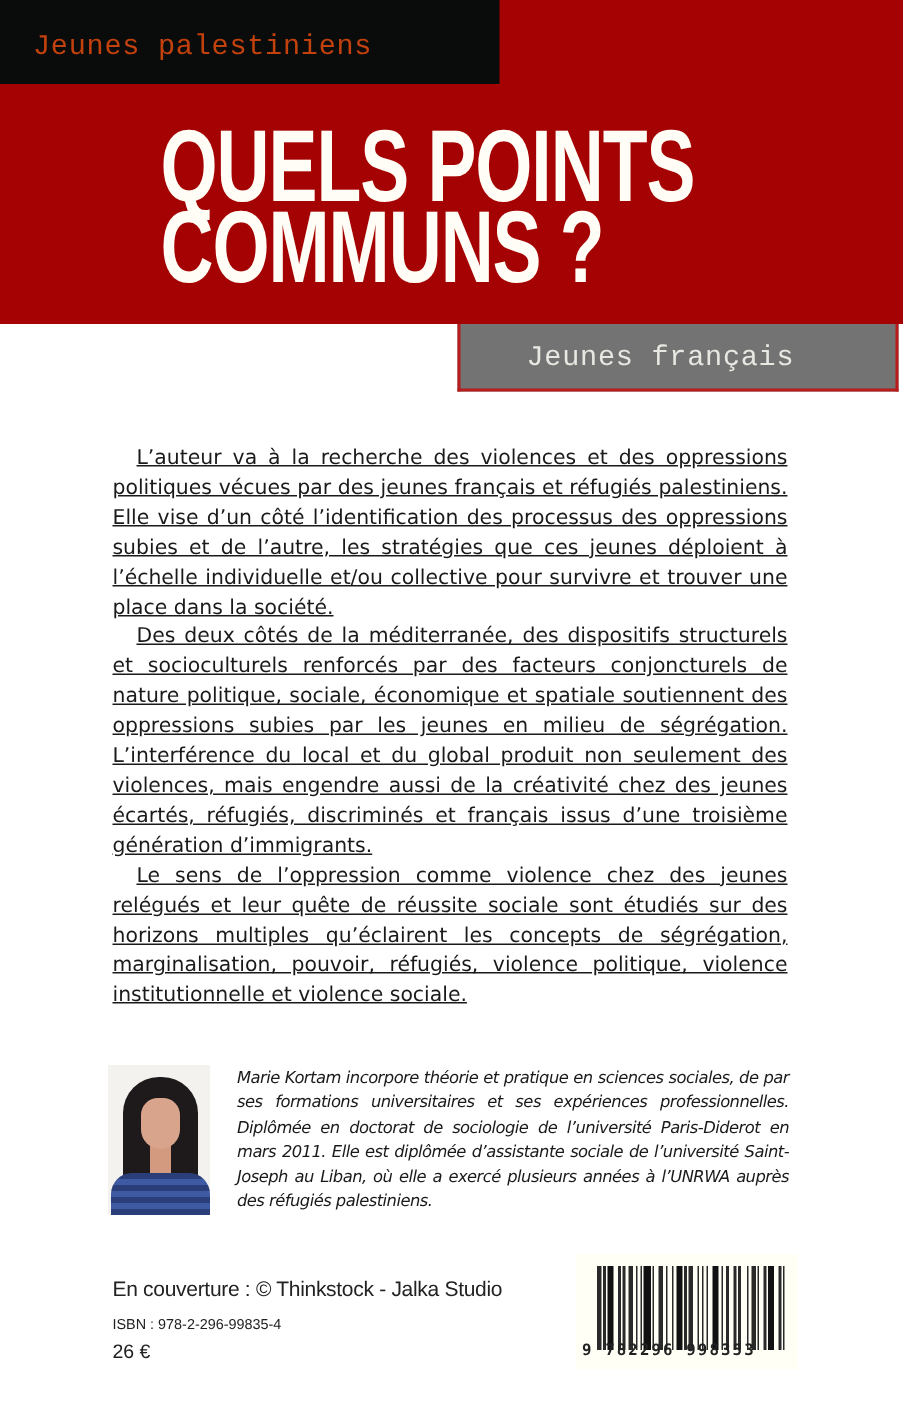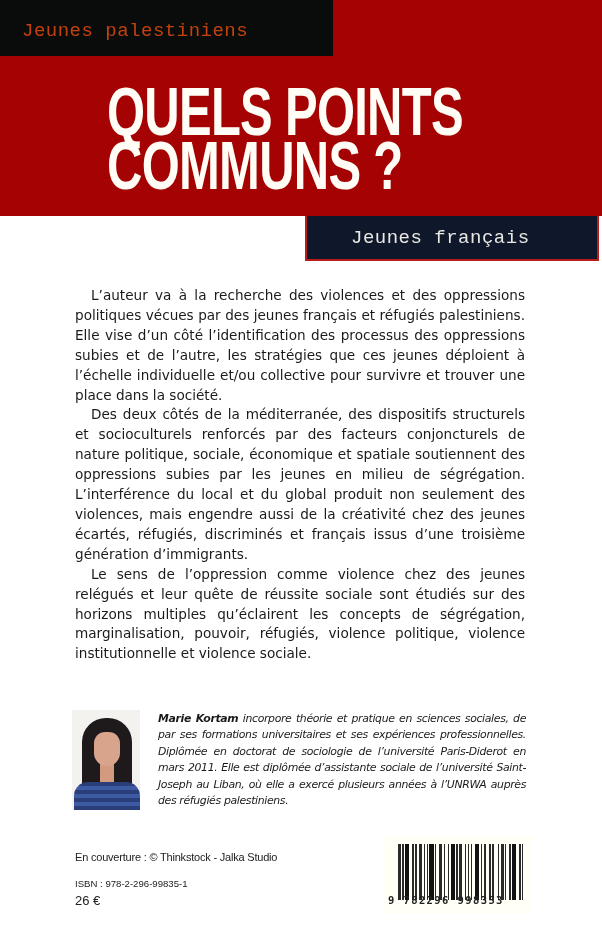--- a/index.html
+++ b/index.html
@@ -1,33 +1,33 @@
 <!DOCTYPE html>
 <html><head>
 <meta charset="utf-8">
 <style>
   html, body { margin: 0; padding: 0; }
   body { width: 602px; height: 948px; background: #ffffff; position: relative; overflow: hidden; font-family: "Liberation Sans", sans-serif; color: #1a1a1a; }
   .red-band { position: absolute; left: 0; top: 0; width: 602px; height: 216px; background: #a50303; }
   .tag-top { position: absolute; left: 0; top: 0; width: 333px; height: 56px; background: #0a0c0c; }
   .tag-top span { position: absolute; left: 22px; top: 20px; font-family: "Liberation Mono", monospace; font-size: 19px; color: #c2410c; letter-spacing: 0.5px; white-space: nowrap; }
-  .tag-bottom { position: absolute; left: 305px; top: 216px; width: 290px; height: 43px; background: #0f172a; border: 2px solid #b81c1c; border-top: none; }
+  .tag-bottom { position: absolute; left: 305px; top: 216px; width: 290px; height: 43px; background: #737373; border: 2px solid #b81c1c; border-top: none; }
   .tag-bottom span { position: absolute; left: 44px; top: 11px; font-family: "Liberation Mono", monospace; font-size: 19px; color: #e8e8e2; letter-spacing: 0.5px; white-space: nowrap; }
   .title { position: absolute; left: 107px; top: 84px; width: 395px; color: #fffdf5; font-family: "Liberation Sans", sans-serif; font-weight: bold; }
   .title div { font-size: 68px; line-height: 54px; letter-spacing: -1px; white-space: nowrap; transform: scaleX(0.72); transform-origin: left top; height: 54px; }
-  .blurb { position: absolute; left: 75px; top: 286px; width: 450px; font-family: "DejaVu Sans", sans-serif; font-size: 13.6px; line-height: 19.9px; text-align: justify; color: #1a1a1a; }
+  .blurb { position: absolute; left: 75px; top: 296px; width: 450px; font-family: "DejaVu Sans", sans-serif; font-size: 13.6px; line-height: 19.9px; text-align: justify; color: #1a1a1a; text-decoration: underline; }
   .blurb p { margin: 0; text-indent: 16px; }
   .photo { position: absolute; left: 72px; top: 710px; width: 68px; height: 100px; background: #f4f2ef; overflow: hidden; }
   .photo .hair { position: absolute; left: 10px; top: 8px; width: 50px; height: 80px; background: #1e1a1c; border-radius: 24px 24px 14px 14px; }
   .photo .face { position: absolute; left: 22px; top: 22px; width: 26px; height: 34px; background: #d9a48c; border-radius: 13px 13px 15px 15px; }
   .photo .shirt { position: absolute; left: 2px; top: 72px; width: 66px; height: 30px; border-radius: 14px 14px 0 0; background: repeating-linear-gradient(180deg, #2a3f7a 0 4px, #3e5aa3 4px 8px); }
   .photo .neck { position: absolute; left: 28px; top: 54px; width: 14px; height: 20px; background: #d49a80; }
   .bio { position: absolute; left: 158px; top: 711px; width: 368px; font-family: "DejaVu Sans", sans-serif; font-style: italic; font-size: 10.9px; line-height: 16.4px; text-align: justify; color: #1a1a1a; letter-spacing: -0.35px; }
-  .bio b { font-weight: bold; }
-  .credit { position: absolute; left: 75px; top: 851px; font-size: 11px; color: #222; white-space: nowrap; letter-spacing: -0.2px; }
+  .bio b { font-weight: normal; }
+  .credit { position: absolute; left: 75px; top: 851px; font-size: 14px; color: #222; white-space: nowrap; letter-spacing: -0.2px; }
   .isbn { position: absolute; left: 75px; top: 878px; font-size: 9.6px; color: #222; white-space: nowrap; }
   .price { position: absolute; left: 75px; top: 893px; font-size: 13px; color: #222; white-space: nowrap; }
   .barcode-box { position: absolute; left: 384px; top: 836px; width: 148px; height: 77px; background: #fffff6; }
   .bars { position: absolute; left: 14px; top: 8px; width: 126px; height: 56px; display: flex; align-items: stretch; }
   .bars i { display: block; height: 100%; }
   .barcode-digits { position: absolute; left: 4px; top: 58px; font-family: "DejaVu Sans Mono", monospace; font-weight: bold; font-size: 10.5px; color: #222; letter-spacing: 1.4px; white-space: nowrap; background: transparent; text-align: right; }
 </style>
 </head>
 <body>
 
@@ -55,21 +55,21 @@
 <div class="photo">
   <div class="hair"></div>
   <div class="neck"></div>
   <div class="face"></div>
   <div class="shirt"></div>
 </div>
 
 <div class="bio"><b>Marie Kortam</b><span> incorpore théorie et pratique en sciences sociales, de par ses formations universitaires et ses expériences professionnelles. Diplômée en doctorat de sociologie de l’université Paris-Diderot en mars 2011. Elle est diplômée d’assistante sociale de l’université Saint-Joseph au Liban, où elle a exercé plusieurs années à l’UNRWA auprès des réfugiés palestiniens.</span></div>
 
 <div class="credit">En couverture : © Thinkstock - Jalka Studio</div>
-<div class="isbn">ISBN : 978-2-296-99835-1</div>
+<div class="isbn">ISBN : 978-2-296-99835-4</div>
 <div class="price">26 €</div>
 
 <div class="barcode-box">
   <div class="bars" id="bars">
       <i style="width: 2.86364px; background: rgb(42, 42, 42);"></i>
       <i style="width: 1.43182px; background: transparent;"></i>
       <i style="width: 1.43182px; background: rgb(42, 42, 42);"></i>
       <i style="width: 1.43182px; background: transparent;"></i>
       <i style="width: 4.29545px; background: rgb(17, 17, 17);"></i>
       <i style="width: 2.86364px; background: transparent;"></i>

